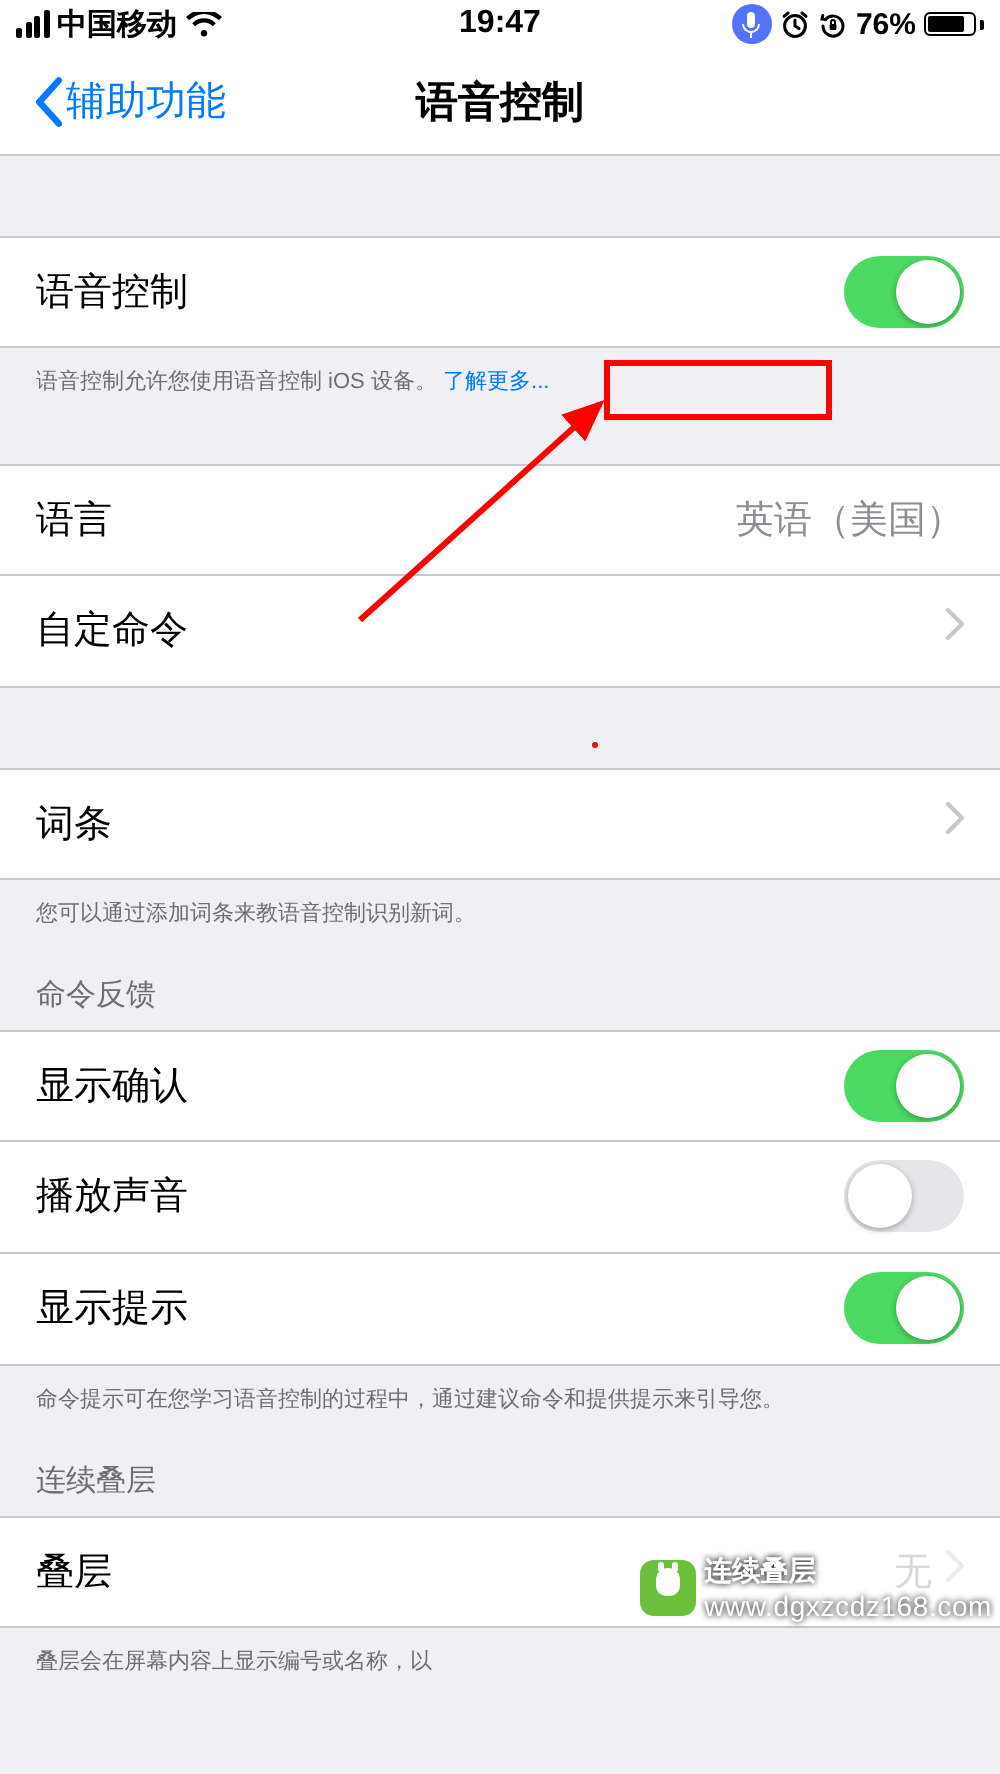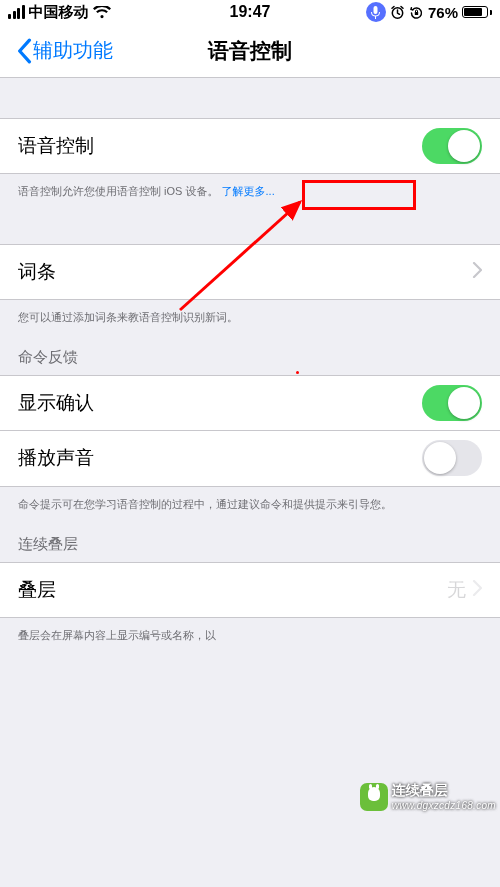--- a/index.html
+++ b/index.html
@@ -44,21 +44,21 @@
   .switch .knob { position: absolute; top: 2px; width: 32px; height: 32px; border-radius: 50%; background: #fff; box-shadow: 0 1px 3px rgba(0,0,0,0.3); }
   .switch.on .knob { right: 2px; }
   .switch.off .knob { left: 2px; }
 
   
   .anno-box { position: absolute; border: 3px solid #ff0000; pointer-events: none; }
   .anno-arrow { position: absolute; pointer-events: none; }
 
   
   .watermark { position: absolute; right: 4px; bottom: 6px; display: flex; align-items: center; gap: 4px; font-size: 14px; font-weight: 700; color: #fff; text-shadow: 0 0 3px rgba(0,0,0,0.6),0 0 3px rgba(0,0,0,0.6); }
-  .watermark .url { font-size: 10px; font-weight: 400; display: block; letter-spacing: 0.3px; font-style: italic; }
+  .watermark .url { font-size: 14px; font-weight: 400; display: block; letter-spacing: 0.3px; }
   .wm-badge { width: 28px; height: 28px; background: #6bbf3a; border-radius: 7px; position: relative; }
   .wm-badge::before { content:""; position:absolute; top:4px; left:8px; width:12px; height:14px; background:#fff; border-radius:6px 6px 5px 5px; }
   .wm-badge::after { content:""; position:absolute; top:1px; left:9px; width:3px; height:5px; background:#fff; border-radius:2px; box-shadow: 7px 0 0 #fff; }
 
   .dot-red { position:absolute; width:3px; height:3px; background:#ff0000; border-radius:50%; }
 </style>
 </head>
 <body>
 <div class="screen">
 
@@ -125,20 +125,34 @@
     <span class="switch on">
           <span class="knob"></span>
         </span>
   </div>
   <div class="footer-text">
     <span>语音控制允许您使用语音控制 iOS 设备。</span>
     <span class="link">了解更多...</span>
   </div>
 </div>
 
+<div class="group tight" style="margin-top:28px">
+  <div class="cell">
+    <span>语言</span>
+    <span class="value">英语（美国）</span>
+  </div>
+  <div class="cell">
+    <span>自定命令</span>
+    <span class="value">
+          <span class="chevron"><svg width="10" height="16" viewBox="0 0 10 16">
+              <path d="M2 1l7 7-7 7" fill="none" stroke="#c7c7cc" stroke-width="2.2" stroke-linecap="round" stroke-linejoin="round"></path>
+            </svg></span>
+        </span>
+  </div>
+</div>
 
 <div class="group">
   <div class="cell">
     <span>词条</span>
     <span class="value">
           <span class="chevron"><svg width="10" height="16" viewBox="0 0 10 16">
               <path d="M2 1l7 7-7 7" fill="none" stroke="#c7c7cc" stroke-width="2.2" stroke-linecap="round" stroke-linejoin="round"></path>
             </svg></span>
         </span>
   </div>
@@ -149,20 +163,26 @@
 <div>
   <div class="cell">
     <span>显示确认</span>
     <span class="switch on">
           <span class="knob"></span>
         </span>
   </div>
   <div class="cell">
     <span>播放声音</span>
     <span class="switch off">
+          <span class="knob"></span>
+        </span>
+  </div>
+  <div class="cell">
+    <span>显示提示</span>
+    <span class="switch on">
           <span class="knob"></span>
         </span>
   </div>
 </div>
 <div class="footer-text">命令提示可在您学习语音控制的过程中，通过建议命令和提供提示来引导您。</div>
 
 <div class="header-text">连续叠层</div>
 <div>
   <div class="cell">
     <span>叠层</span>

